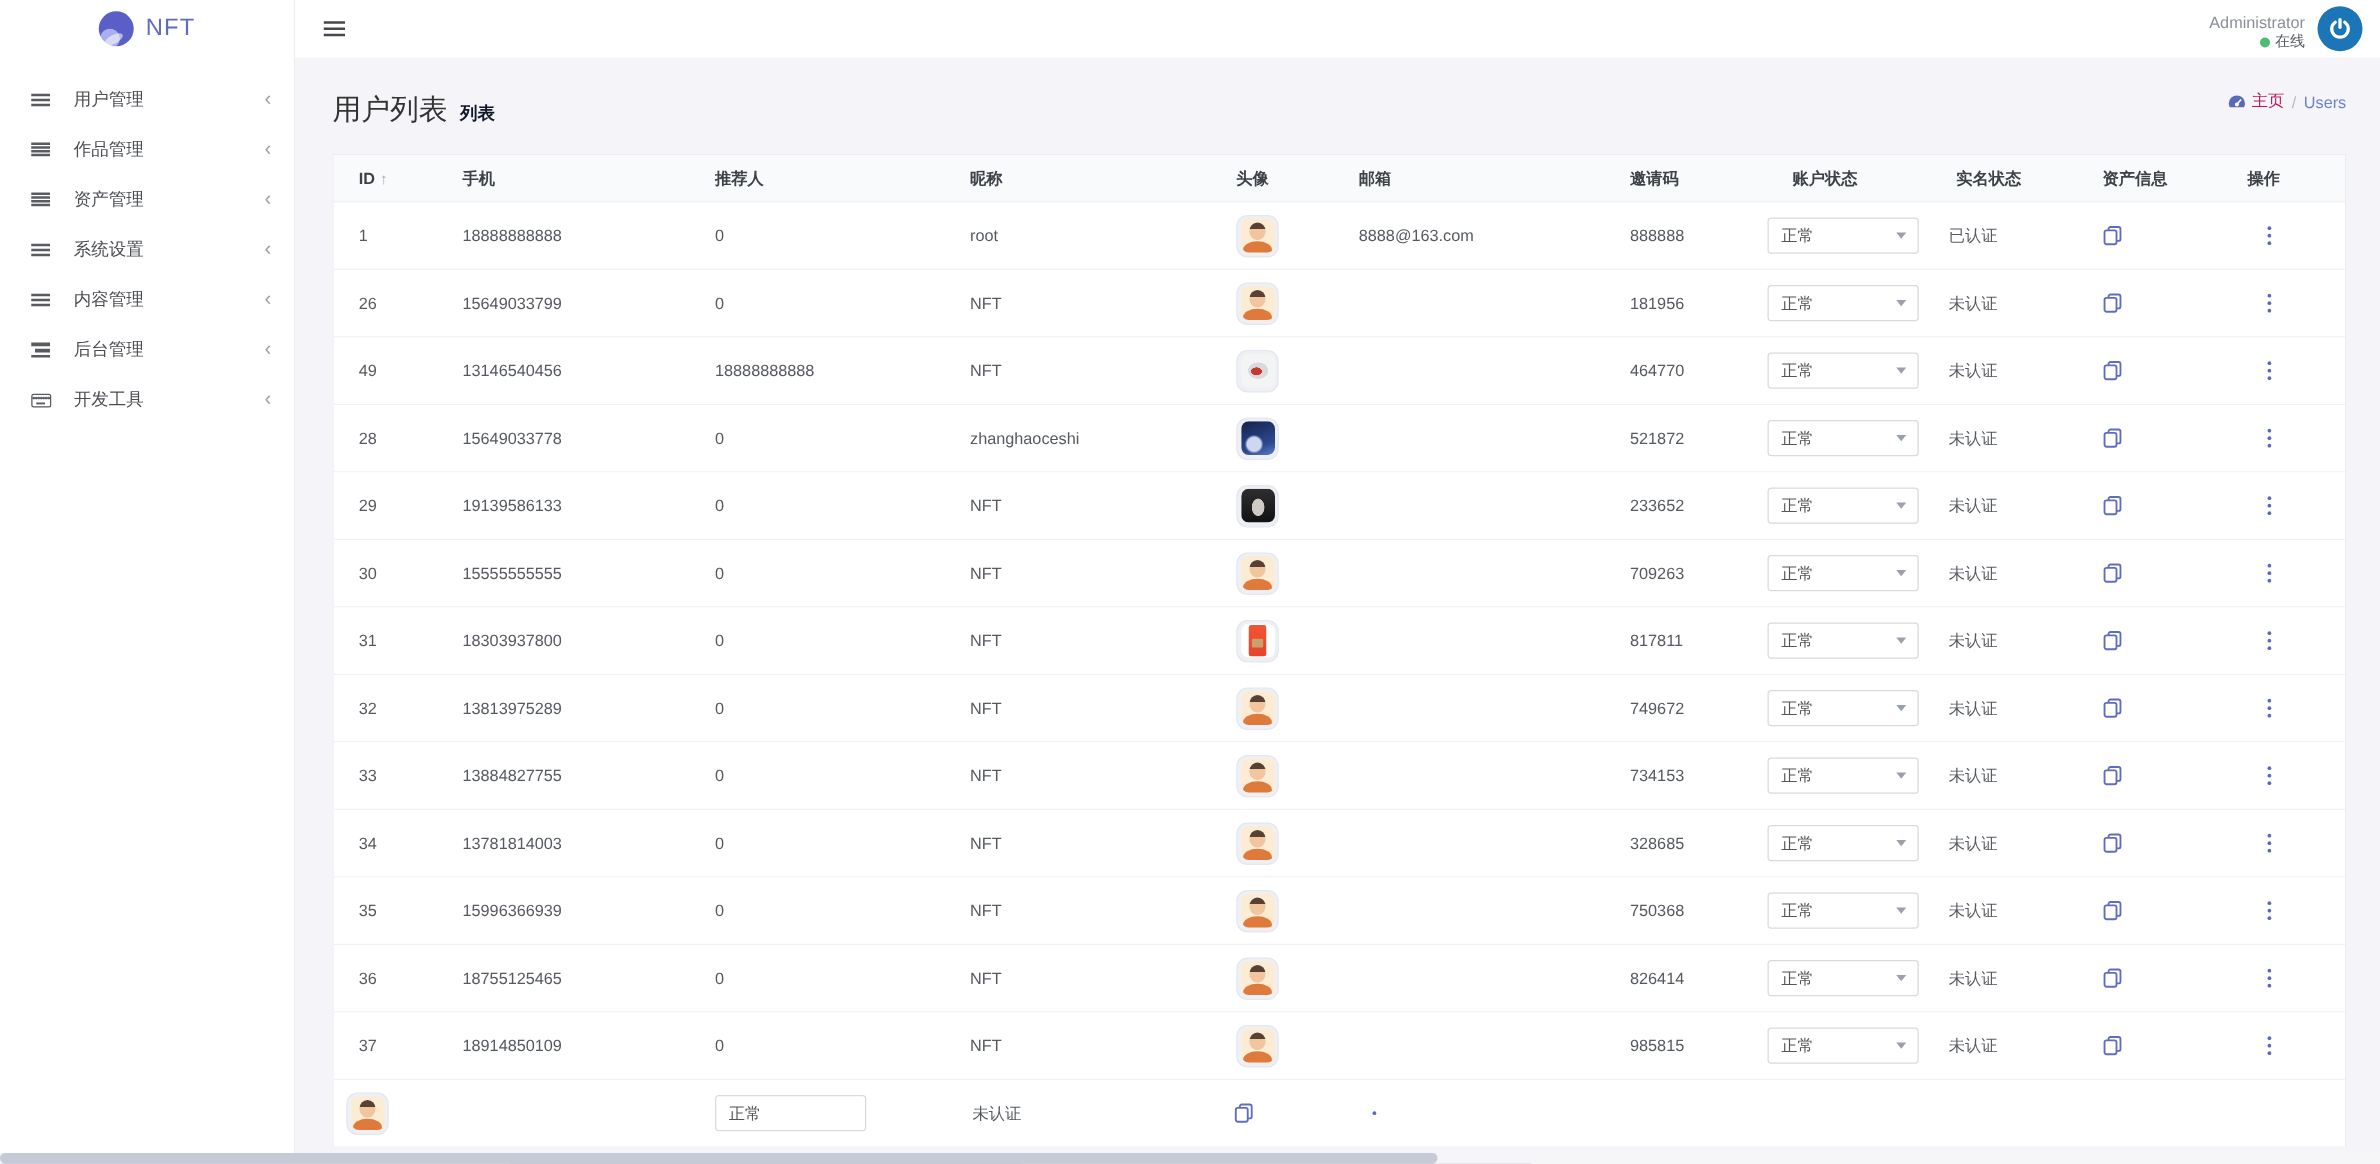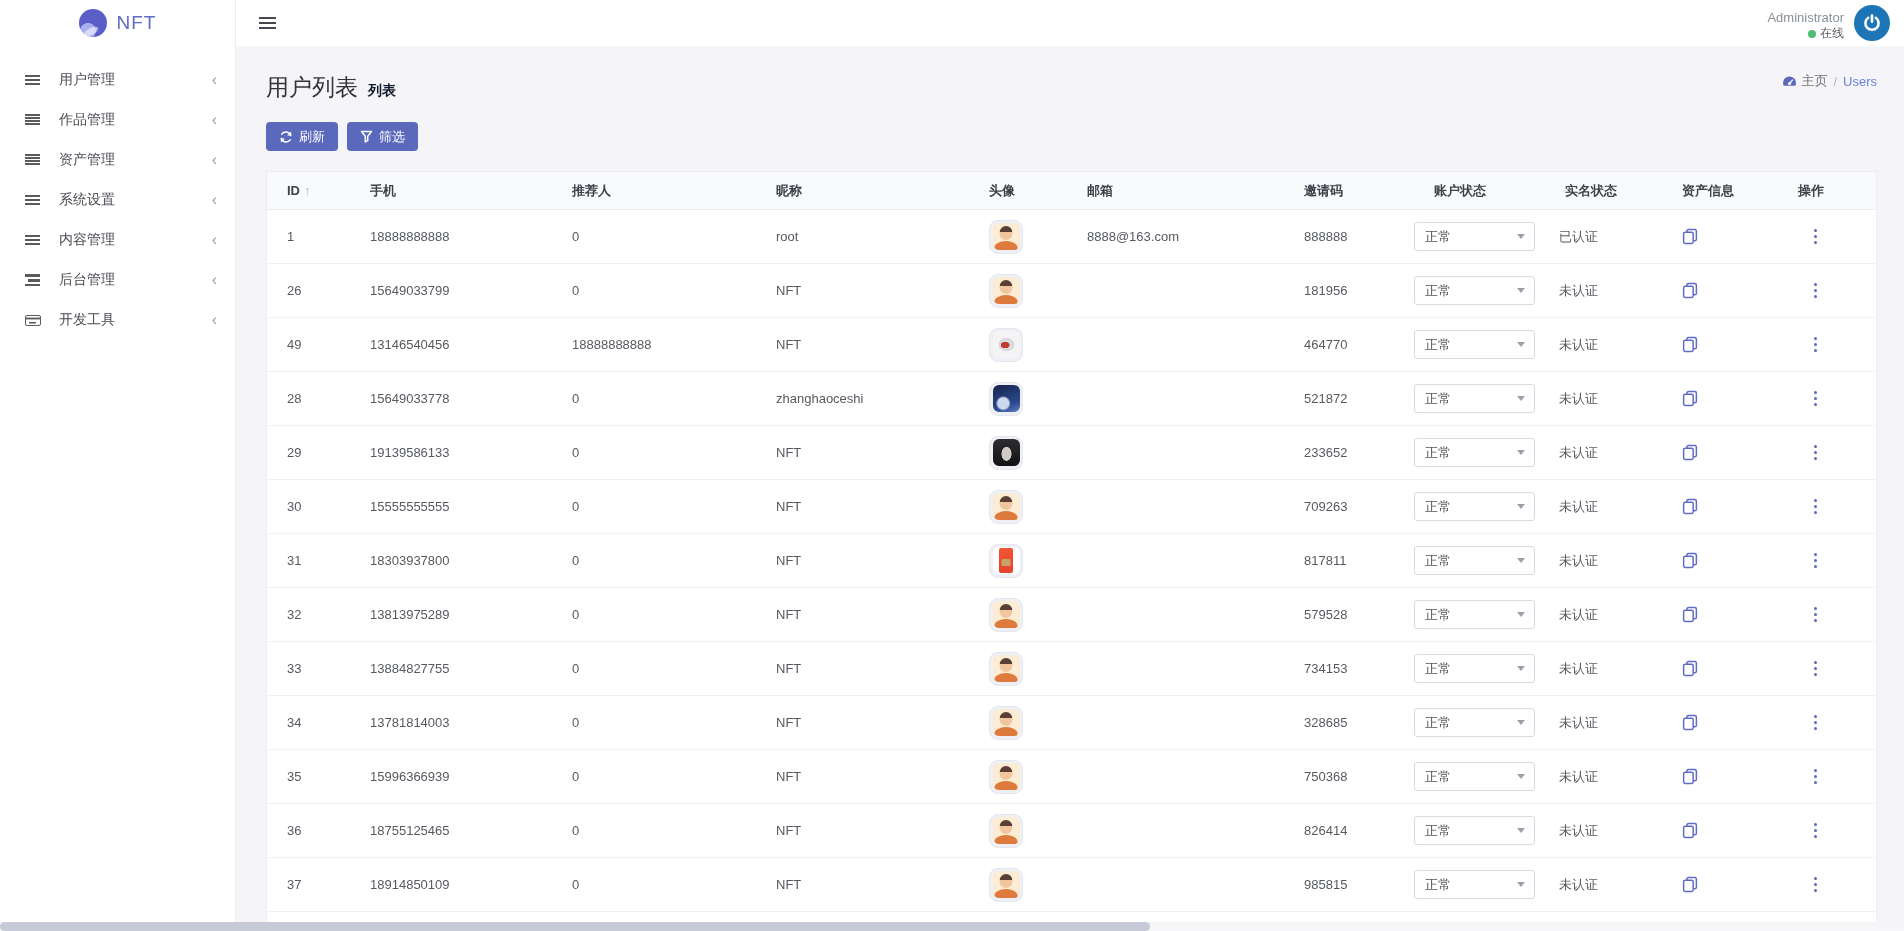--- a/index.html
+++ b/index.html
@@ -47,21 +47,21 @@
   .dot { width:8px; height:8px; border-radius:50%; background:#4dbd74; display:inline-block; }
   .user-avatar { width:36px; height:36px; border-radius:50%; background:#1b75b7; display:flex; align-items:center; justify-content:center; }
 
   
   .content { flex:1; padding:0 27px 0 30px; overflow:hidden; }
   .page-head { display:flex; align-items:flex-start; justify-content:space-between; margin-top:26px; }
   .titles { display:flex; align-items:baseline; gap:10px; }
   .page-title { font-size:23px; font-weight:500; color:#333; }
   .page-subtitle { font-size:14px; color:#0f172a;font-weight:bold; }
   .breadcrumb { font-size:13px; display:flex; align-items:center; gap:6px; padding-bottom:2px; }
-  .bc-home { color:#737373; display:flex; align-items:center; gap:4px; cursor:pointer; }
+  .bc-home { color:#be185d; display:flex; align-items:center; gap:4px; cursor:pointer; }
   .bc-sep { color:#b5b9c0; }
   .bc-cur { color:#6c82d4; }
 
   .toolbar { margin-top:19px; display:flex; gap:9px; }
   .btn { height:29px; padding:0 13px; background:#5b69bc; color:#fff; border:none; border-radius:4px;
          font-size:13px; display:flex; align-items:center; gap:6px; cursor:pointer; font-family:inherit; }
 
   
   .card { margin-top:20px; background:#fff; border:1px solid #ececf1; border-bottom:none; }
   .thead, .trow { display:grid; grid-template-columns:103px 202px 204px 203px 99px 223px 113px 143px 117px 120px 87px; align-items:center; }
@@ -207,36 +207,20 @@
               <path d="M8 9.2 11.6 5" stroke="#fff" stroke-width="1.4"></path>
               <circle cx="8" cy="9.2" r="1.7" fill="#fff"></circle>
             </svg>
             <span>主页</span>
           </span>
           <span class="bc-sep">/</span>
           <span class="bc-cur">Users</span>
         </div>
       </div>
 
-      <div class="toolbar">
-        <button class="btn">
-          <svg width="14" height="14" viewBox="0 0 16 16">
-            <path d="M13.4 6.2A5.8 5.8 0 0 0 3.2 4.7M2.6 9.8a5.8 5.8 0 0 0 10.2 1.5" stroke="#fff" stroke-width="1.8" fill="none" stroke-linecap="round"></path>
-            <path d="M13.9 1.6v4.6H9.3z" fill="#fff"></path>
-            <path d="M2.1 14.4V9.8h4.6z" fill="#fff"></path>
-          </svg>
-          <span>刷新</span>
-        </button>
-        <button class="btn">
-          <svg width="13" height="13" viewBox="0 0 14 14">
-            <path d="M1.5 1.5h11L8.3 6.8v4.7l-2.6 1.3V6.8z" fill="none" stroke="#fff" stroke-width="1.6" stroke-linejoin="round"></path>
-          </svg>
-          <span>筛选</span>
-        </button>
-      </div>
 
       <div class="card">
         <div class="thead" id="thead">
   <div class="th c0">
     <span class="th-label">ID</span>
     <span class="sort-arrow">↑</span>
   </div>
 
   <div class="th c1">
     <span class="th-label">手机</span>
@@ -545,21 +529,21 @@
     <div class="td c0">32</div>
     <div class="td c1">13813975289</div>
     <div class="td c2">0</div>
     <div class="td c3">NFT</div>
     <div class="td c4">
       <span class="avatar-box">
                   <span class="av av-person"></span>
                 </span>
     </div>
     <div class="td c5"></div>
-    <div class="td c6">579528</div>
+    <div class="td c6">749672</div>
     <div class="td c7">
       <span class="select">
         <span>正常</span>
         <i class="caret"></i>
       </span>
     </div>
     <div class="td c8">未认证</div>
     <div class="td c9">
       <button class="icon-btn">
         <svg width="16" height="17" viewBox="0 0 15 16">

